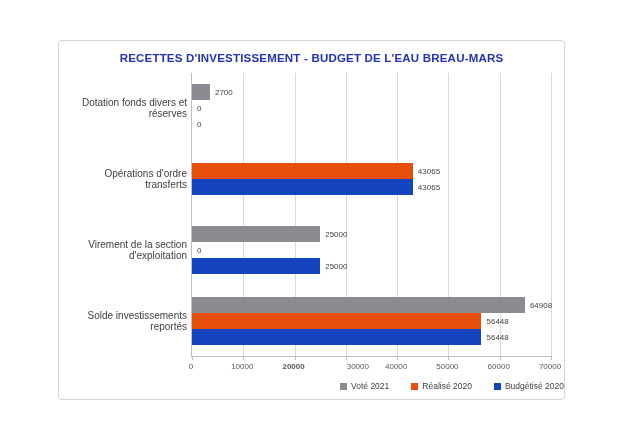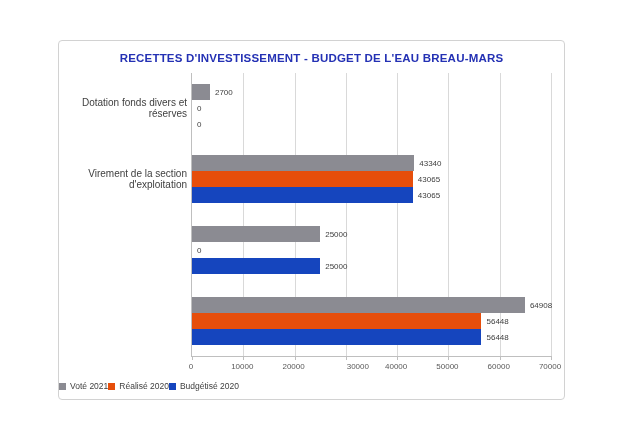--- a/index.html
+++ b/index.html
@@ -19,34 +19,36 @@
   .bar{position:absolute;left:0;top:0;height:16px;}
   .bar-label{position:absolute;top:50%;transform:translateY(-50%);
         font-size:8px;color:#404040;white-space:nowrap;}
   .cat-gutter{position:absolute;left:6px;top:32px;width:122px;height:283px;}
   .cat-label{height:25%;display:flex;align-items:center;justify-content:flex-end;
         text-align:right;font-size:10px;color:#404040;line-height:1.1;}
   .x-axis{position:absolute;left:132px;top:321px;width:359px;height:12px;}
   .x-tick-label{position:absolute;top:0;transform:translateX(-50%);
         font-size:8px;color:#595959;white-space:nowrap;}
   .legend{position:absolute;left:0;right:0;top:340px;display:flex;
-        justify-content:flex-start;align-items:center;}
+        justify-content:flex-end;align-items:center;gap:22px;}
   .legend-item{display:flex;align-items:center;gap:4px;}
   .legend-swatch{width:7px;height:7px;display:inline-block;}
   .legend-label{font-size:8.5px;color:#404040;white-space:nowrap;}
 </style>
 </head>
 <body>
 
 <div class="page">
   <div class="chart-frame">
     <div class="chart-title" style="color: rgb(36, 49, 180); text-align: center;">RECETTES D'INVESTISSEMENT - BUDGET DE L'EAU BREAU-MARS</div>
     <div class="cat-gutter" id="cat-gutter">
         <div class="cat-label">Dotation fonds divers et réserves</div>
+        <div class="cat-label">Opérations d'ordre transferts</div>
         <div class="cat-label">Virement de la section d'exploitation</div>
+        <div class="cat-label">Solde investissements reportés</div>
       </div>
     <div class="plot" id="plot">
         <div class="tick-mark" style="left: 0%;"></div>
         <div class="gridline" style="left: 14.2857%;"></div>
         <div class="tick-mark" style="left: 14.2857%;"></div>
         <div class="gridline" style="left: 28.5714%;"></div>
         <div class="tick-mark" style="left: 28.5714%;"></div>
         <div class="gridline" style="left: 42.8571%;"></div>
         <div class="tick-mark" style="left: 42.8571%;"></div>
         <div class="gridline" style="left: 57.1429%;"></div>
@@ -66,24 +68,20 @@
             <div class="bar-line">
               <div class="bar-label" style="left: calc(0% + 5px);">0</div>
             </div>
             <div class="bar-line">
               <div class="bar-label" style="left: calc(0% + 5px);">0</div>
             </div>
           </div>
         </div>
         <div class="cat-row">
           <div class="bar-group">
-            <div class="bar-line">
-              <div class="bar" style="width: 61.9143%; background: rgb(139, 139, 146);"></div>
-              <div class="bar-label" style="left: calc(61.9143% + 5px);">43340</div>
-            </div>
             <div class="bar-line">
               <div class="bar" style="width: 61.5214%; background: rgb(230, 78, 11);"></div>
               <div class="bar-label" style="left: calc(61.5214% + 5px);">43065</div>
             </div>
             <div class="bar-line">
               <div class="bar" style="width: 61.5214%; background: rgb(21, 69, 190);"></div>
               <div class="bar-label" style="left: calc(61.5214% + 5px);">43065</div>
             </div>
           </div>
         </div>
@@ -115,21 +113,21 @@
             <div class="bar-line">
               <div class="bar" style="width: 80.64%; background: rgb(21, 69, 190);"></div>
               <div class="bar-label" style="left: calc(80.64% + 5px);">56448</div>
             </div>
           </div>
         </div>
       </div>
     <div class="x-axis" id="x-axis">
         <div class="x-tick-label" style="left: 0%;">0</div>
         <div class="x-tick-label" style="left: 14.2857%;">10000</div>
-        <div class="x-tick-label" style="left: 28.5714%;">20000</div>
+        <div class="x-tick-label" style="left: 28.5714%; font-weight: bold;">20000</div>
         <div class="x-tick-label" style="left: 42.8571%; margin-left: 13px;">30000</div>
         <div class="x-tick-label" style="left: 57.1429%;">40000</div>
         <div class="x-tick-label" style="left: 71.4286%;">50000</div>
         <div class="x-tick-label" style="left: 85.7143%;">60000</div>
         <div class="x-tick-label" style="left: 100%;">70000</div>
       </div>
     <div class="legend" id="legend">
         <div class="legend-item">
           <span class="legend-swatch" style="background: rgb(139, 139, 146);"></span>
           <span class="legend-label">Voté 2021</span>

